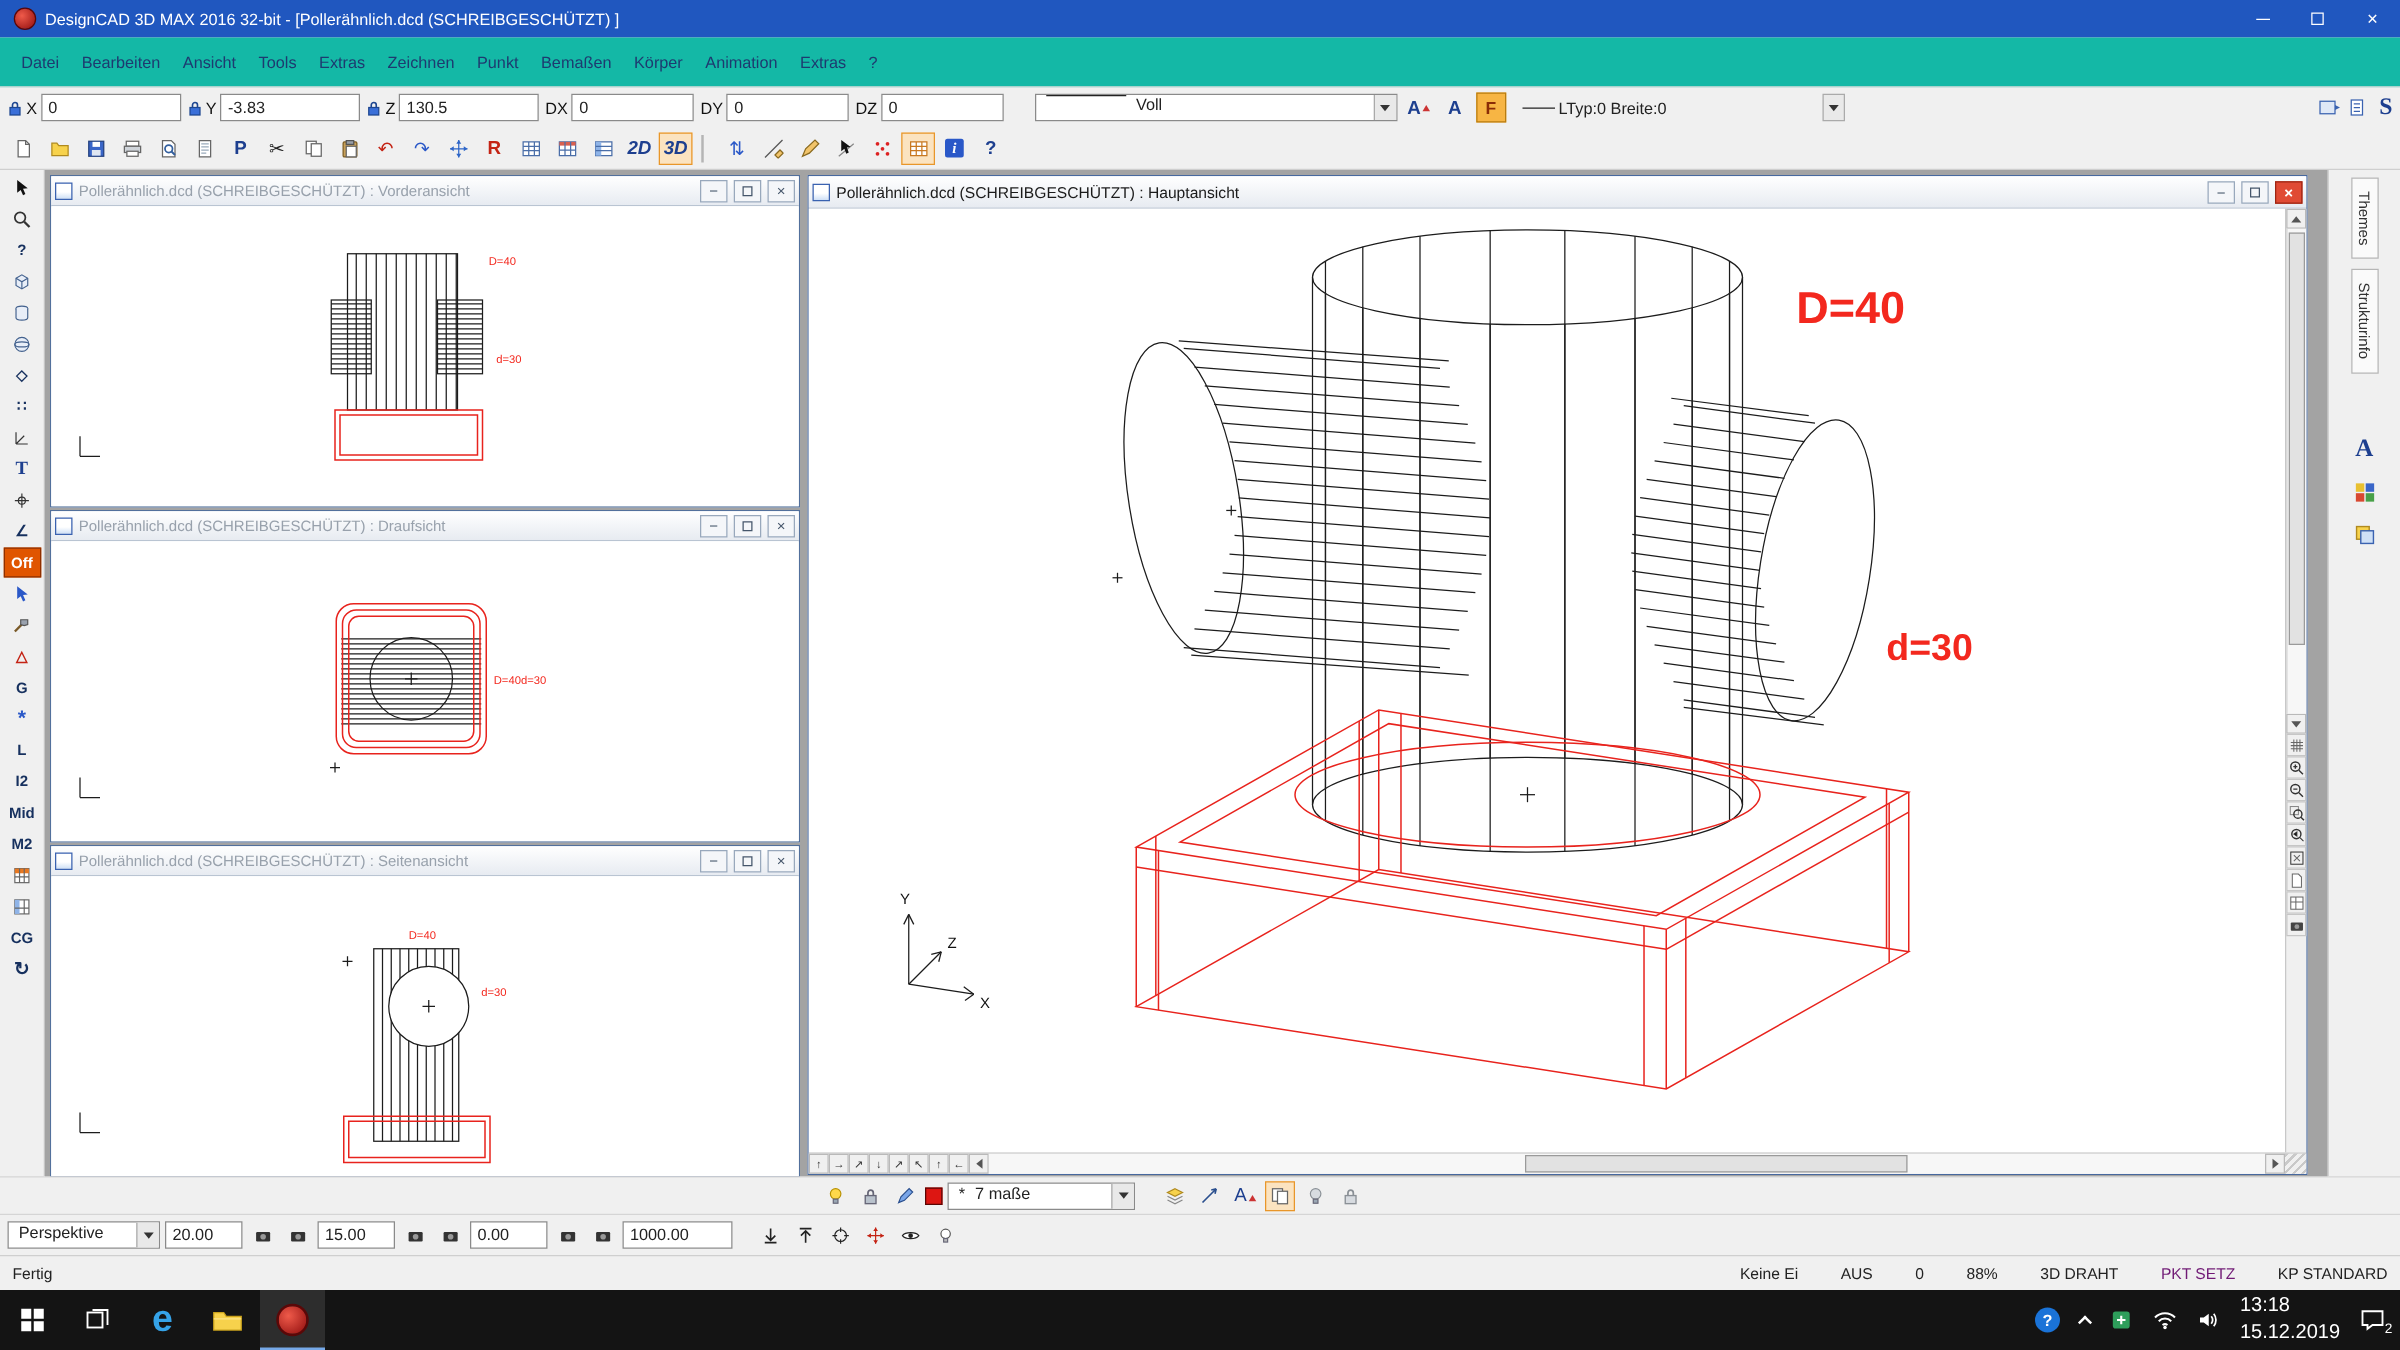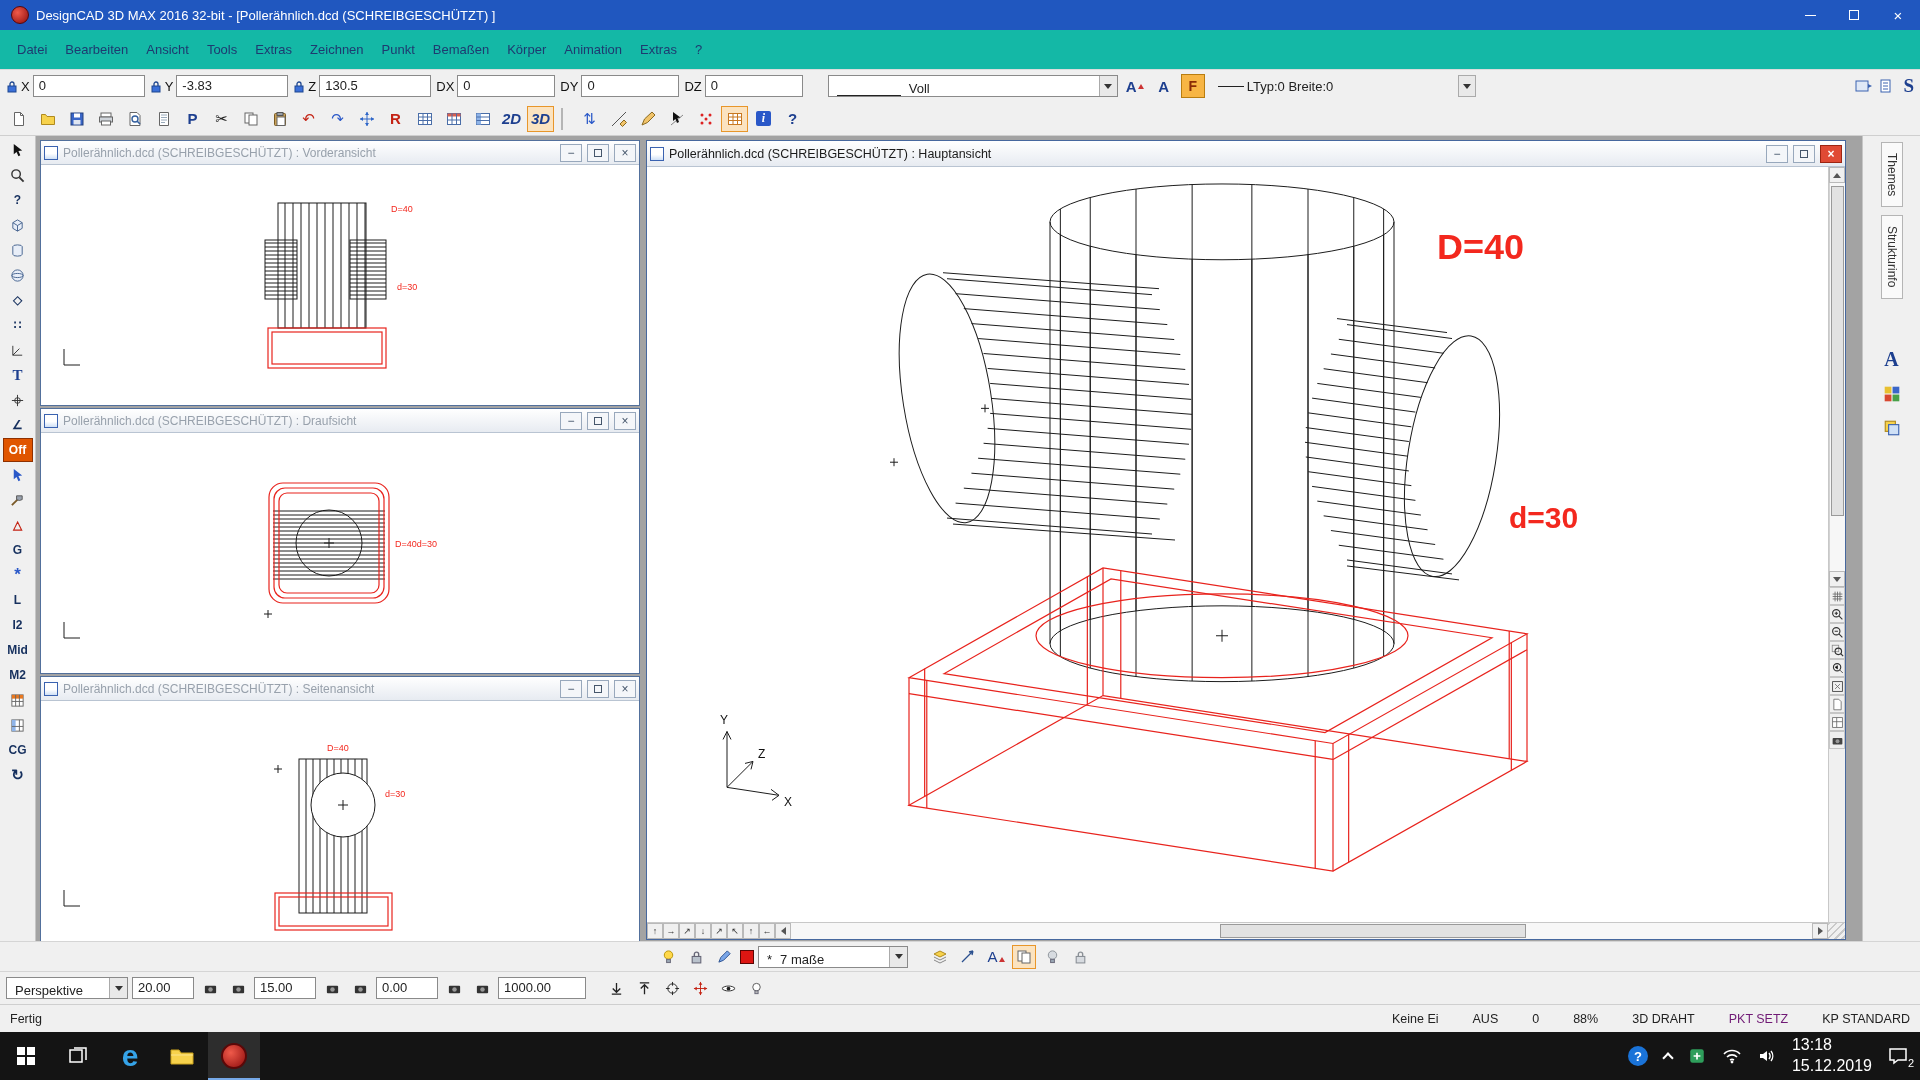--- a/index.html
+++ b/index.html
@@ -17,21 +17,21 @@
 
 .menubar{flex:none;height:40px;display:flex;align-items:center;padding-left:8px;background:#14b8a6;border-bottom:1px solid #dcdcdc}
 .menubar span{padding:4px 9px;color:#1e3a70}
 
 
 .coordbar{flex:none;height:32px;display:flex;align-items:center;gap:5px;padding:0 6px;background:#f0f0f0}
 .cgrp{display:flex;align-items:center;gap:3px}
 .cgrp .lbl{color:#111}
 .val{width:112px;height:22px;background:#fff;border:1px solid #8a8a8a;padding:2px 5px;font-size:13px;overflow:hidden;white-space:nowrap}
 .val.sm{width:98px}
-.combo{height:22px;background:#fff;border:1px solid #8a8a8a;display:flex;align-items:flex-end;padding-left:8px;gap:8px}
+.combo{height:22px;background:#fff;border:1px solid #8a8a8a;display:flex;align-items:flex-start;padding-left:8px;gap:8px}
 .dropbtn{width:18px;height:20px;margin-left:auto;background:#e9e9e9;border-left:1px solid #aaa;display:flex;align-items:center;justify-content:center}
 .tri-dn{width:0;height:0;border-left:4px solid transparent;border-right:4px solid transparent;border-top:5px solid #333}
 .tri-up{width:0;height:0;border-left:4px solid transparent;border-right:4px solid transparent;border-bottom:5px solid #555}
 .tri-l{width:0;height:0;border-top:4px solid transparent;border-bottom:4px solid transparent;border-right:5px solid #555}
 .tri-r{width:0;height:0;border-top:4px solid transparent;border-bottom:4px solid transparent;border-left:5px solid #555}
 .dash{display:inline-block;width:64px;border-top:1px solid #222}
 .dash.short{width:26px}
 .fbtn{width:24px;height:24px;display:flex;align-items:center;justify-content:center;border:1px solid transparent;font-weight:bold}
 .fA{color:#1d3f8f;font-size:15px}
 .fA.big::after{content:"";display:inline-block;margin-left:1px;border-left:3px solid transparent;border-right:3px solid transparent;border-bottom:5px solid #c33}

